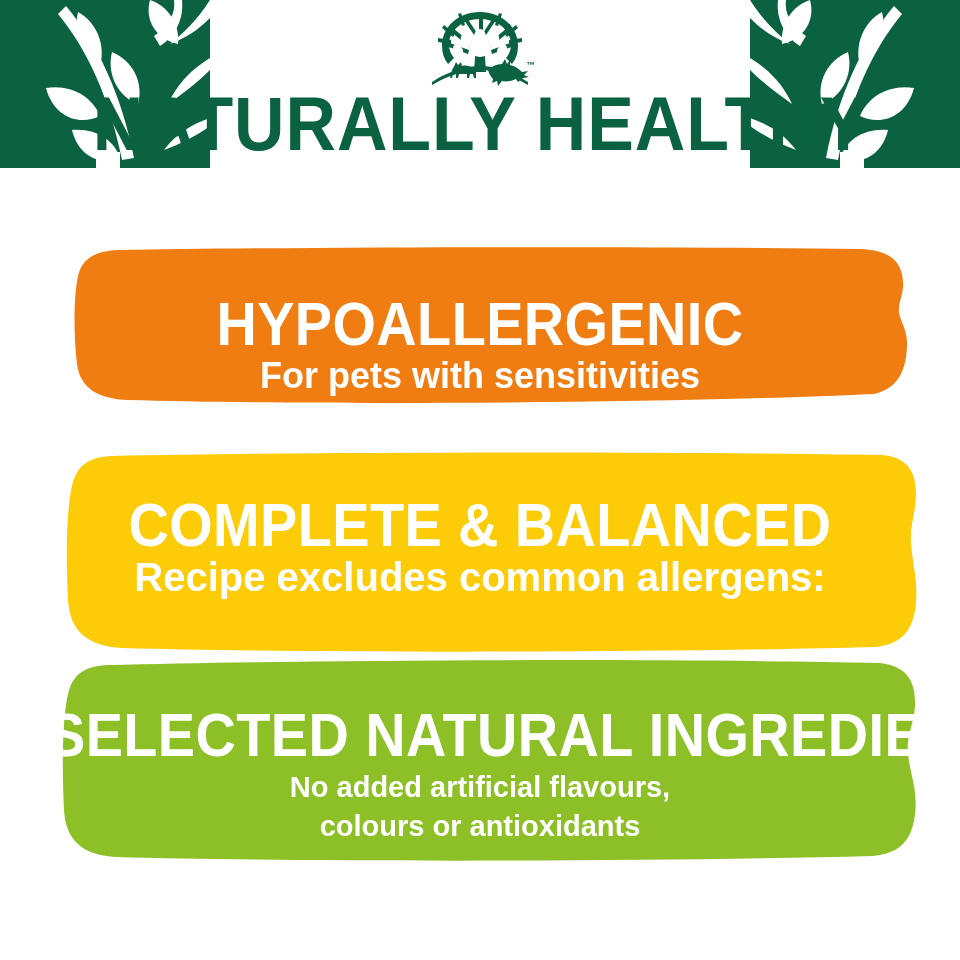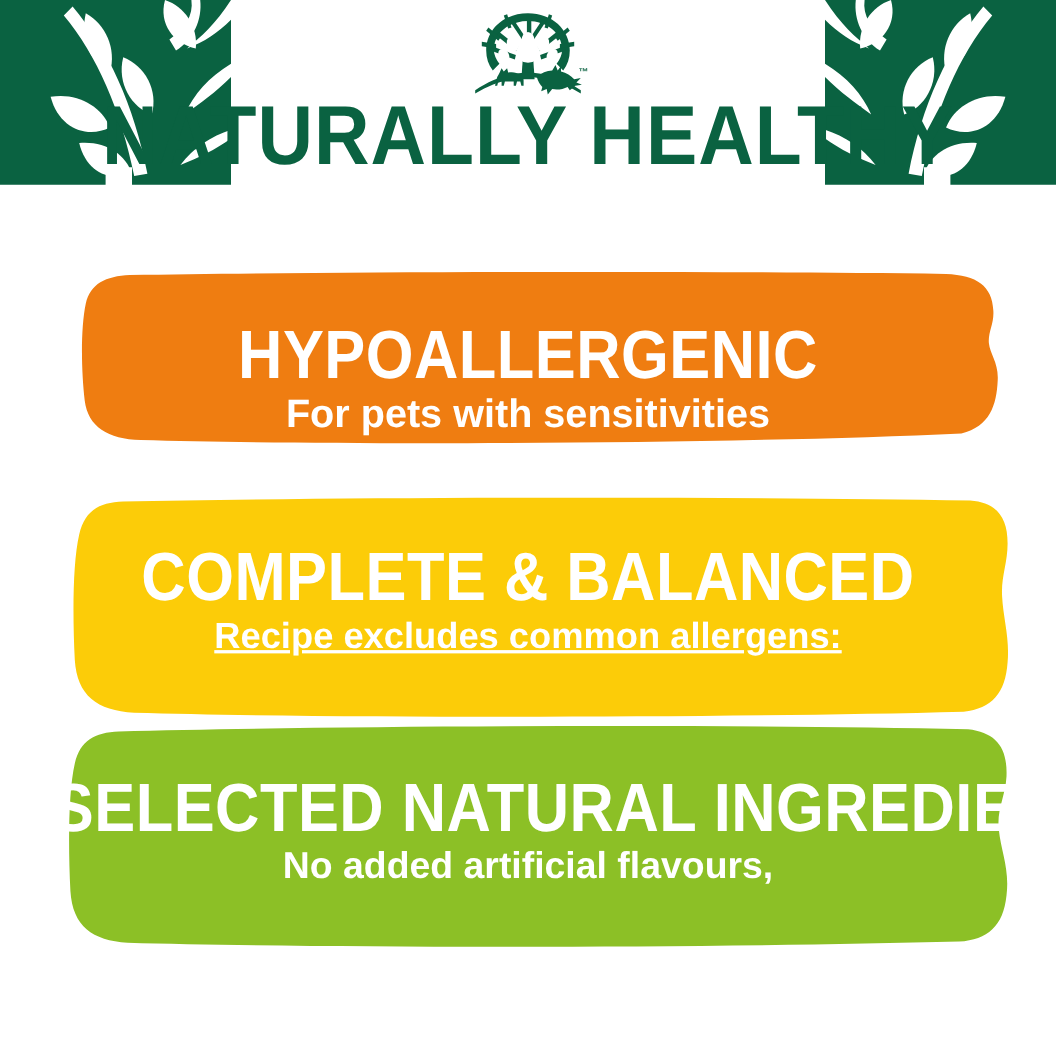--- a/index.html
+++ b/index.html
@@ -86,27 +86,27 @@
 
   
   #banner-hypoallergenic { top: 246px; height: 160px; }
   #banner-hypoallergenic .banner-heading { font-size: 62px; line-height: 66px; }
   #banner-hypoallergenic .banner-sub     { font-size: 36px; line-height: 38px; }
   #banner-hypoallergenic .banner-text    { top: 45px; }
 
   
   #banner-complete-balanced { top: 450px; height: 205px; padding-left: 14px; }
   #banner-complete-balanced .banner-heading { font-size: 62px; line-height: 66px; }
-  #banner-complete-balanced .banner-sub     { font-size: 33px; line-height: 39px; text-decoration: underline; }
+  #banner-complete-balanced .banner-sub     { font-size: 40px; line-height: 39px; }
   #banner-complete-balanced .banner-text    { top: 42px; }
 
   
   #banner-selected-ingredients { top: 658px; height: 205px; }
   #banner-selected-ingredients .banner-heading { font-size: 62px; line-height: 66px; }
-  #banner-selected-ingredients .banner-sub     { font-size: 34px; line-height: 39px; }
+  #banner-selected-ingredients .banner-sub     { font-size: 29px; line-height: 39px; }
   #banner-selected-ingredients .banner-text    { top: 44px; }
 </style>
 </head>
 <body>
 
 <div id="page">
 
   <svg class="corner-deco left" width="240" height="190" viewBox="0 0 240 190">
     <path fill="#0a6241" d="M0,0 H210 C196,22 182,34 170,44 C186,38 198,30 210,18 L210,58
       C190,70 176,86 168,104 C182,94 196,84 210,70 L210,118
@@ -233,16 +233,17 @@
         C910,116 918,132 915,156
         C912,184 898,196 872,198
         C640,204 290,204 116,199
         C84,197 66,184 64,152
         C62,112 62,62 68,36
         C73,15 86,8 108,7 Z"></path>
     </svg>
     <div class="banner-text">
       <div class="banner-heading">SELECTED NATURAL INGREDIENTS</div>
       <div class="banner-sub">No added artificial flavours,</div>
+      <div class="banner-sub">colours or antioxidants</div>
     </div>
   </div>
 
 </div>
 
 </body></html>

